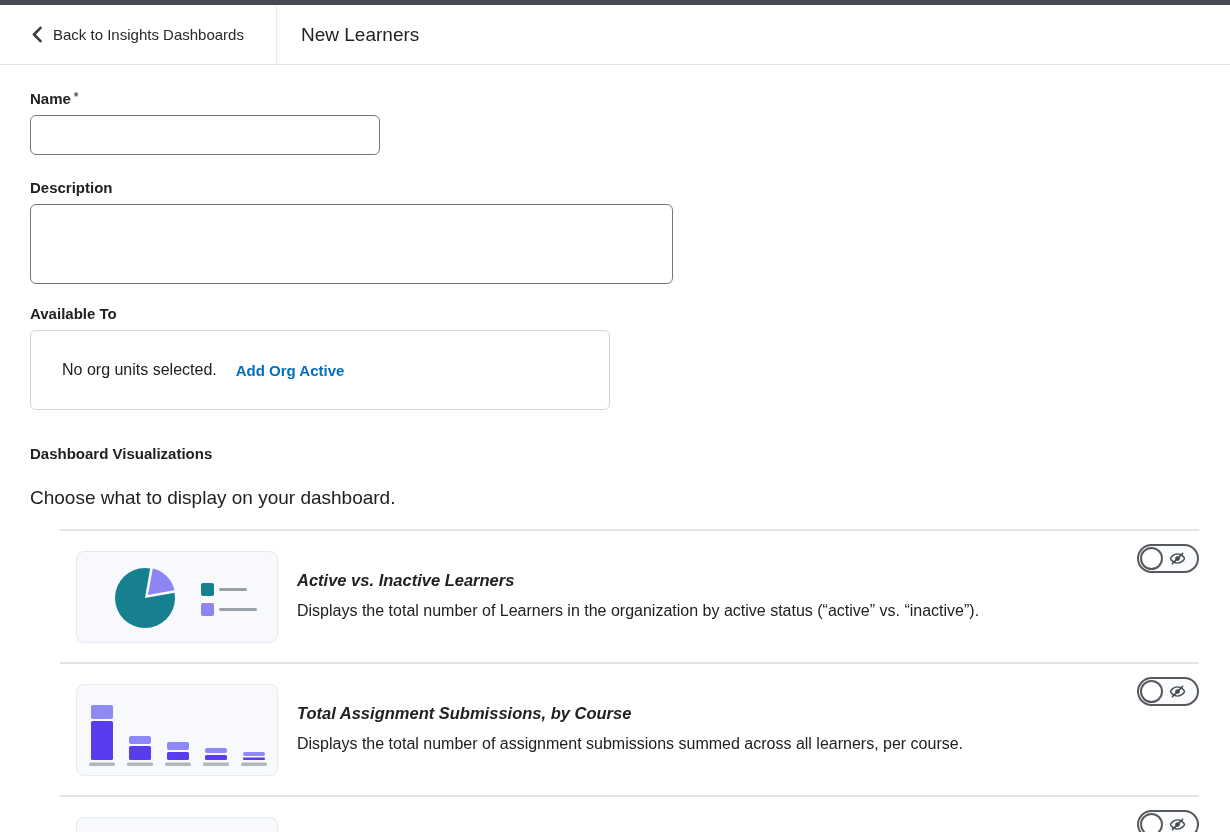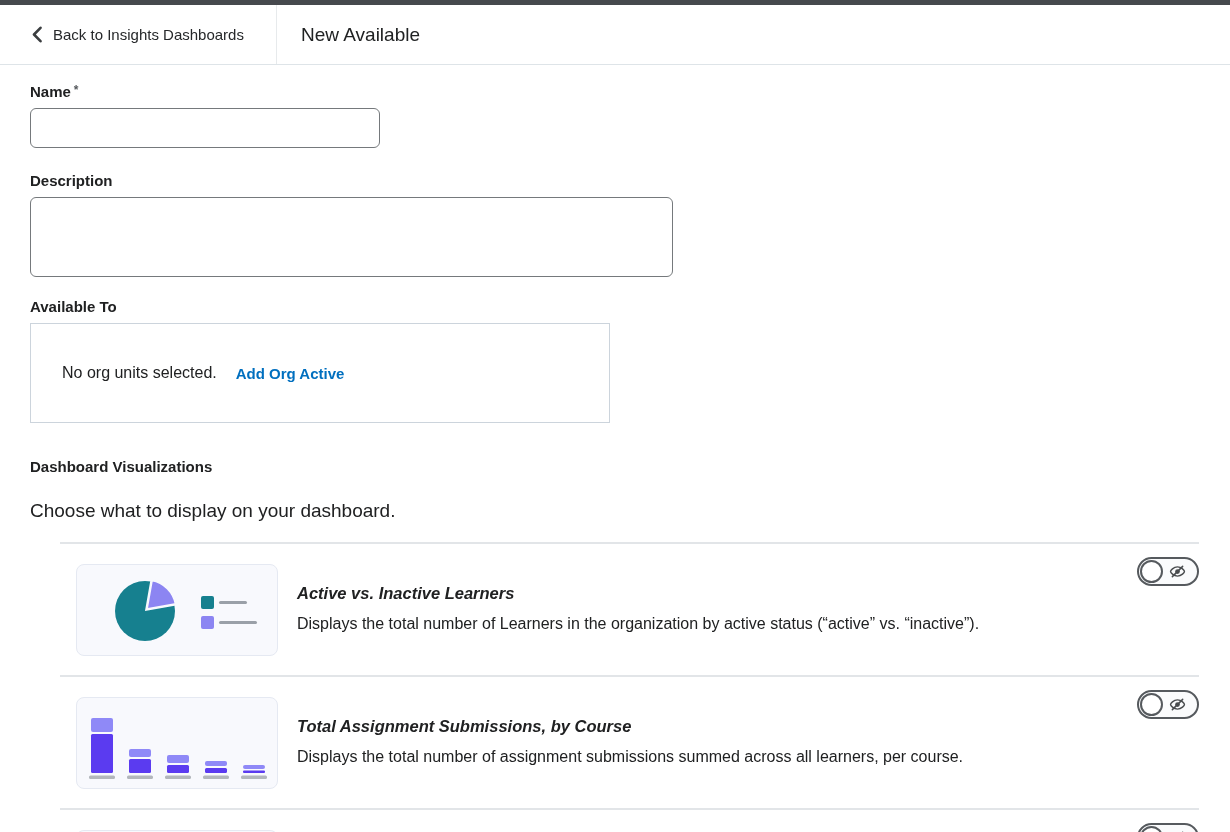--- a/index.html
+++ b/index.html
@@ -13,31 +13,31 @@
   .back-section { width:277px; display:flex; align-items:center; gap:10px;
     padding-left:31px; border-right:1px solid #e7eaec; cursor:pointer; }
   .back-label { font-size:15px; color:#26282a; }
   .page-title { font-size:19px; font-weight:400; color:#202223;
     display:flex; align-items:center; padding-left:24px; }
 
   
   main { padding:0 31px 0 30px; }
   .field-label { font-size:15px; font-weight:bold; color:#202122; }
   .req { font-size:12px; color:#565a5e; vertical-align:top; margin-left:3px; }
-  .lbl-name { margin-top:18px; }
+  .lbl-name { margin-top:25px; }
   .name-input { display:block; margin-top:8px; width:350px; height:40px;
     border:1px solid #75797c; border-radius:6px; background:#fff;
     font-size:15px; padding:0 10px; font-family:"Liberation Sans", sans-serif; }
   .lbl-desc { margin-top:24px; }
   .desc-input { display:block; margin-top:8px; width:643px; height:80px;
     border:1px solid #75797c; border-radius:6px; background:#fff; resize:none;
     font-size:15px; padding:8px 10px; font-family:"Liberation Sans", sans-serif; }
   .lbl-avail { margin-top:21px; }
-  .org-box { margin-top:8px; width:580px; height:100px; border:1px solid #ccd4dc;
-    border-radius:0; background:#fff; display:flex; align-items:center;
+  .org-box { margin-top:8px; width:580px; height:80px; border:1px solid #ccd4dc;
+    border-radius:6px; background:#fff; display:flex; align-items:center;
     padding-left:31px; gap:19px; }
   .org-text { font-size:16px; color:#202122; }
   .org-link { font-size:15px; font-weight:bold; color:#006fbf;
     text-decoration:none; cursor:pointer; }
 
   .viz-heading { margin-top:35px; font-size:15px; font-weight:bold; color:#202122; }
   .viz-sub { margin-top:25px; font-size:19px; color:#202122; }
   .viz-list { margin-top:20px; }
 
   
@@ -73,21 +73,21 @@
 
 <header>
   <div class="back-section">
     <span style="display:flex;">
       <svg width="12" height="17" viewBox="0 0 12 17">
           <path d="M9.5 1.8 3 8.5l6.5 6.7" fill="none" stroke="#3b3e40" stroke-width="2.6" stroke-linecap="round" stroke-linejoin="round"></path>
         </svg>
     </span>
     <span class="back-label">Back to Insights Dashboards</span>
   </div>
-  <h1 class="page-title">New Available</h1>
+  <h1 class="page-title">New Learners</h1>
 </header>
 
 <main>
 
   <div class="field-label lbl-name">
     <span>Name</span><span class="req">*</span>
   </div>
   <input class="name-input" type="text" value="" style="">
 
   <div class="field-label lbl-desc">Description</div>

